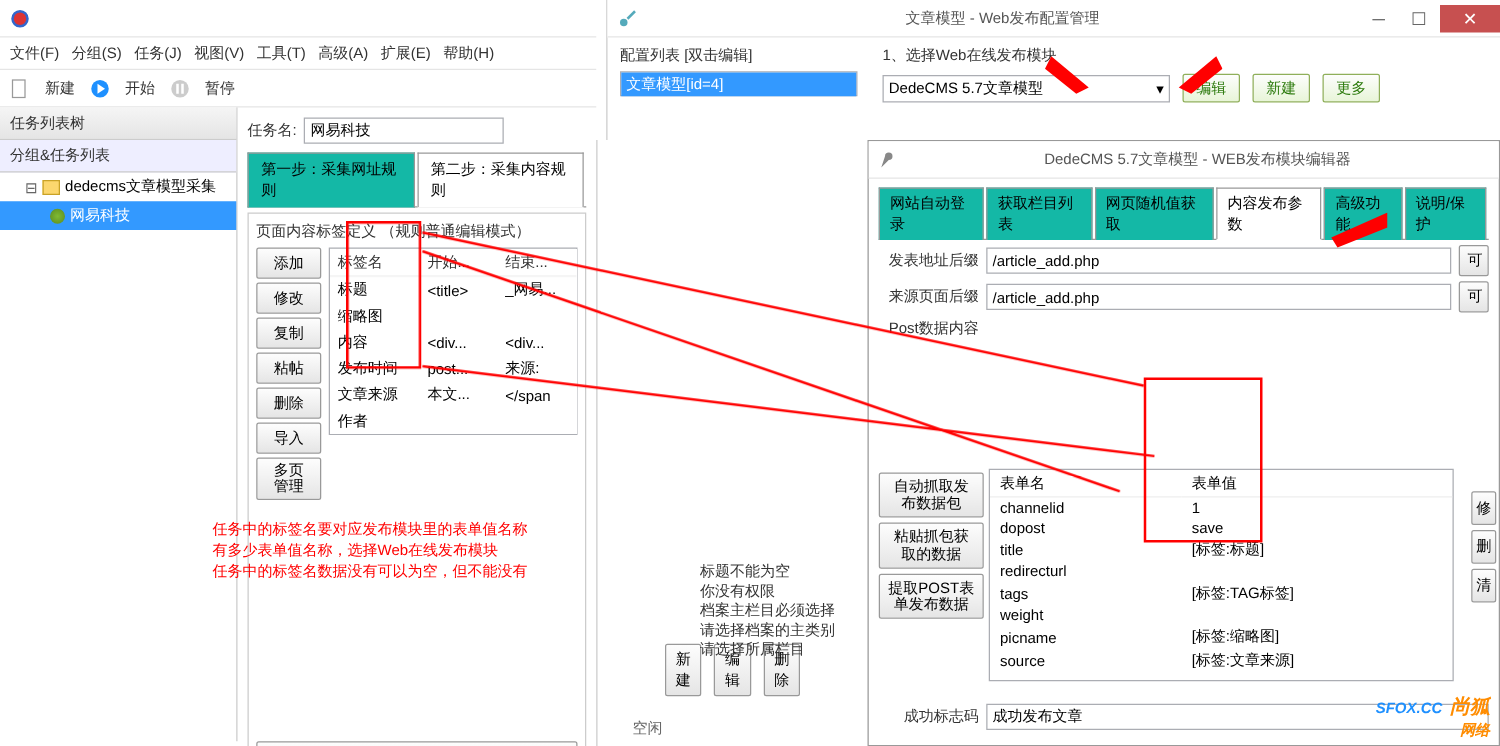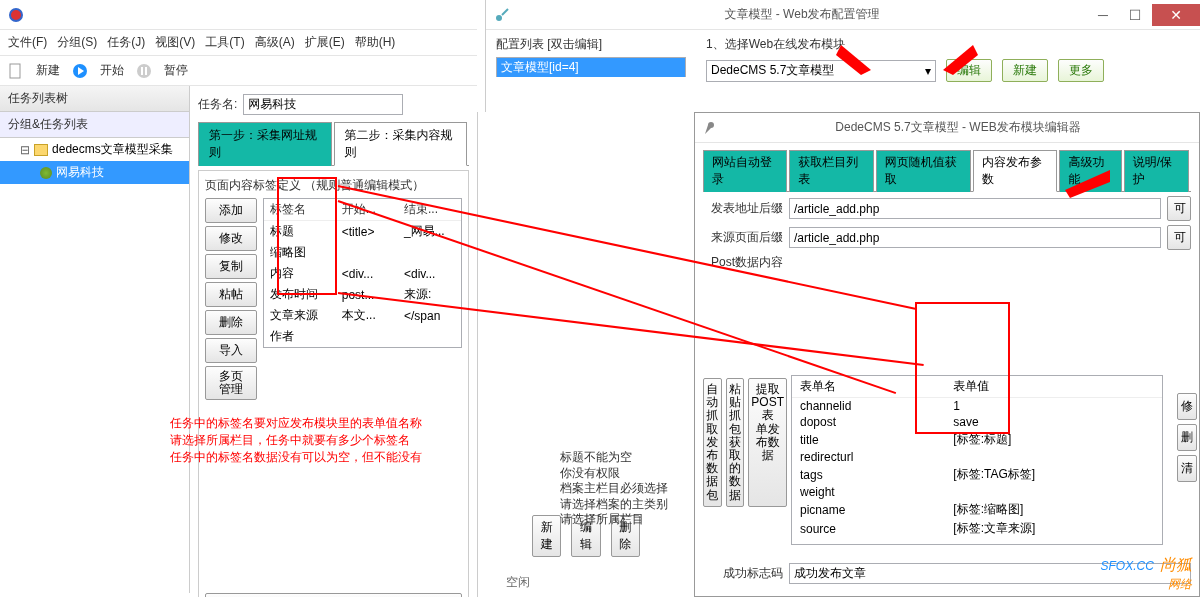--- a/index.html
+++ b/index.html
@@ -50,26 +50,26 @@
 .listbox .selitem{background:#3399ff;color:#fff;padding:1px 4px}
 .tabs3{display:flex;border-bottom:1px solid #999;margin:6px 8px 0}
 .tabs3 .tab{font-size:12px;padding:3px 8px}
 .editrow{display:flex;align-items:center;margin:4px 8px;gap:6px}
 .editrow label{width:80px;text-align:right;color:#333}
 .editrow .textinput{flex:1}
 .formtable{border:1px solid #abadb3;margin-left:96px;margin-right:8px;background:#fff;height:170px;overflow:hidden}
 .formtable table{width:100%;border-collapse:collapse}
 .formtable th{text-align:left;padding:2px 8px;font-weight:normal;border-bottom:1px solid #eee}
 .formtable td{padding:1px 8px;font-size:12px}
-.sidebtns{position:absolute;left:8px;top:265px;width:84px;display:flex;flex-direction:row;gap:4px}
+.sidebtns{position:absolute;left:8px;top:265px;width:84px;display:flex;flex-direction:column;gap:4px}
 .sidebtns .sbtn{font-size:12px;padding:4px 2px;line-height:1.1}
 .rightbtns{position:absolute;right:2px;top:280px;width:20px;display:flex;flex-direction:column;gap:4px}
 .rightbtns .sbtn{padding:4px 2px}
 .annotation{position:absolute;color:red;font-size:18px;font-family:"Microsoft YaHei";line-height:1.4;pointer-events:none}
-.logo{position:absolute;right:8px;bottom:4px;font-size:22px;font-weight:normal;font-style:italic}
+.logo{position:absolute;right:8px;bottom:4px;font-size:22px;font-weight:bold;font-style:italic}
 .redarrow{position:absolute;pointer-events:none}
 .bottombtns{position:absolute;bottom:40px;left:50%;transform:translateX(-50%);display:flex;gap:10px}
 .foot{position:absolute;bottom:6px;left:28px;color:#666}
 .subhint{position:absolute;left:560px;top:450px;font-size:12px;color:#333;line-height:1.3}
 </style>
 </head>
 <body>
 
 <div class="window win1">
   <div class="titlebar">
@@ -353,21 +353,21 @@
 <svg class="redarrow" style="left:1060px;top:170px;width:50px;height:30px">
     <polygon points="50,0 5,20 10,28 50,12" fill="red"></polygon>
   </svg>
 
 <div class="redline" style="left:338px;top:185px;width:590px;transform:rotate(12deg)"></div>
 <div class="redline" style="left:338px;top:200px;width:590px;transform:rotate(19deg)"></div>
 <div class="redline" style="left:338px;top:292px;width:590px;transform:rotate(7deg)"></div>
 
 <div class="annotation" style="left:170px;top:415px">
   <div>任务中的标签名要对应发布模块里的表单值名称</div>
-  <div>请选择所属栏目，任务中就要有多少个标签名</div>
+  <div>有多少表单值名称，选择Web在线发布模块</div>
   <div>任务中的标签名数据没有可以为空，但不能没有</div>
 </div>
 
 <div class="logo">
   <span style="color:#1e90ff">SFOX.CC</span>
   <span style="color:#ff8c00;font-size:16px">尚狐</span><br>
   <span style="color:#ff8c00;font-size:12px;float:right">网络</span>
 </div>
 
 </body></html>

